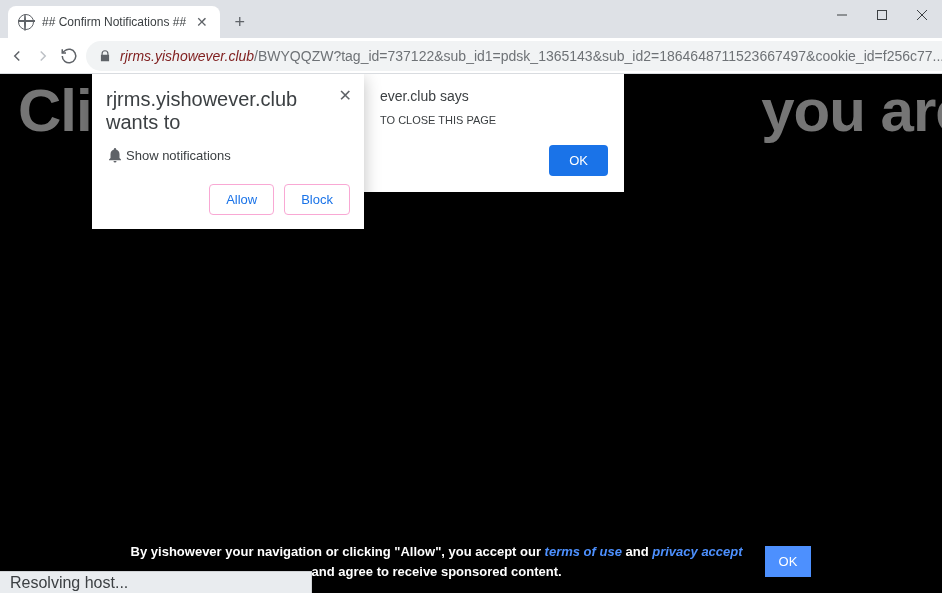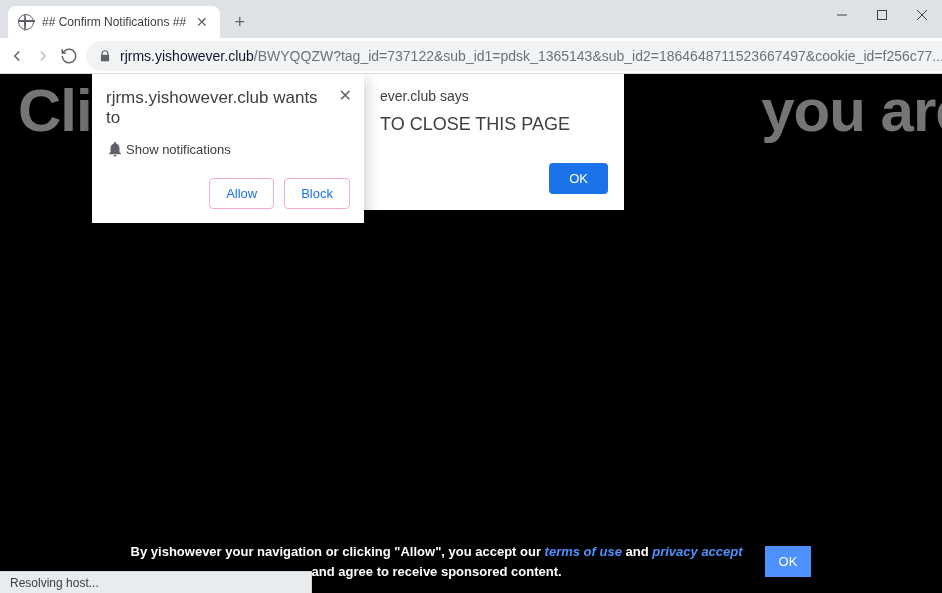--- a/index.html
+++ b/index.html
@@ -20,51 +20,51 @@
 .win-btn svg { width: 12px; height: 12px; }
 
 
 .toolbar { height: 36px; background: #fff; display: flex; align-items: center; padding: 0 8px; gap: 8px; border-bottom: 1px solid #d9dce0; }
 .nav-btn { width: 28px; height: 28px; display: flex; align-items: center; justify-content: center; color: #5f6368; cursor: pointer; border-radius: 50%; }
 .nav-btn.disabled { color: #bdc1c6; cursor: default; }
 .nav-btn svg { width: 18px; height: 18px; }
 .omnibox { flex: 1; height: 30px; background: #f1f3f4; border-radius: 15px; display: flex; align-items: center; padding: 0 12px; gap: 8px; font-size: 14px; }
 .lock-icon { width: 14px; height: 14px; color: #5f6368; }
 .url-text { flex: 1; color: #202124; overflow: hidden; white-space: nowrap; }
-.url-host { color: #0f172a; }
+.url-host { color: #7f1d1d; font-style: italic; }
 .url-path { color: #6e7276; }
 
 
 .page { position: absolute; top: 74px; left: 0; right: 0; bottom: 0; background: #000; overflow: hidden; }
 .page-headline { color: #757575; font-weight: 700; font-size: 60px; letter-spacing: -1px; white-space: nowrap; padding: 2px 18px; }
 
 
 .notif-dialog { position: absolute; top: 0; left: 92px; width: 272px; background: #fff; box-shadow: 0 4px 16px rgba(0,0,0,0.25); font-size: 13px; color: #3c4043; z-index: 20; }
-.notif-header { padding: 14px 38px 8px 14px; font-size: 17px; }
+.notif-header { padding: 14px 38px 8px 14px; font-size: 20px; }
 .notif-body { display: flex; align-items: center; gap: 2px; padding: 4px 14px 10px; }
 .bell-icon { width: 18px; height: 18px; fill: #5f6368; }
 .notif-buttons { display: flex; justify-content: flex-end; gap: 10px; padding: 10px 14px 14px; }
 .gbtn { border: 1px solid #f9a8d4; background: #fff; color: #1a73e8; font-size: 13px; padding: 7px 16px; border-radius: 4px; cursor: pointer; }
 .notif-close { position: absolute; top: 8px; right: 8px; color: #5f6368; cursor: pointer; font-size: 16px; padding: 4px; }
 
 
 .alert-dialog { position: absolute; top: 0; left: 364px; width: 260px; background: #fff; box-shadow: 0 4px 16px rgba(0,0,0,0.25); font-size: 13px; color: #3c4043; z-index: 15; padding: 14px 16px 16px; }
 .alert-header { font-size: 14px; margin-bottom: 10px; }
-.alert-body { margin-bottom: 28px; font-size: 18px; }
+.alert-body { margin-bottom: 19px; font-size: 11px; }
 .alert-buttons { display: flex; justify-content: flex-end; }
 .pbtn { background: #1a73e8; color: #fff; border: none; padding: 8px 20px; border-radius: 4px; cursor: pointer; font-size: 13px; }
 
 
 .consent { position: absolute; bottom: 12px; left: 0; right: 0; color: #fff; font-size: 13px; font-weight: 600; display: flex; align-items: center; justify-content: center; }
 .consent-text { text-align: center; line-height: 1.5; }
 .consent a { color: #4d90fe; text-decoration: none; font-style: italic; }
 .consent-ok { background: #4d90fe; color: #fff; border: none; padding: 8px 14px; font-size: 13px; cursor: pointer; margin-left: 22px; }
 
 
-.status-bar { position: absolute; bottom: 0; left: 0; height: 22px; background: #e9ecef; border: 1px solid #cfd2d5; border-left: none; border-bottom: none; font-size: 12px; color: #3c4043; padding: 0 10px; display: flex; align-items: center; width: 312px; z-index: 30; }
+.status-bar { position: absolute; bottom: 0; left: 0; height: 22px; background: #e9ecef; border: 1px solid #cfd2d5; border-left: none; border-bottom: none; font-size: 16px; color: #3c4043; padding: 0 10px; display: flex; align-items: center; width: 312px; z-index: 30; }
 </style>
 </head>
 <body>
 
 <div class="titlebar">
   <div class="tabs-row">
     <div class="tab">
       <span class="tab-favicon"></span>
       <span class="tab-title">## Confirm Notifications ##</span>
       <span class="tab-close">✕</span>

